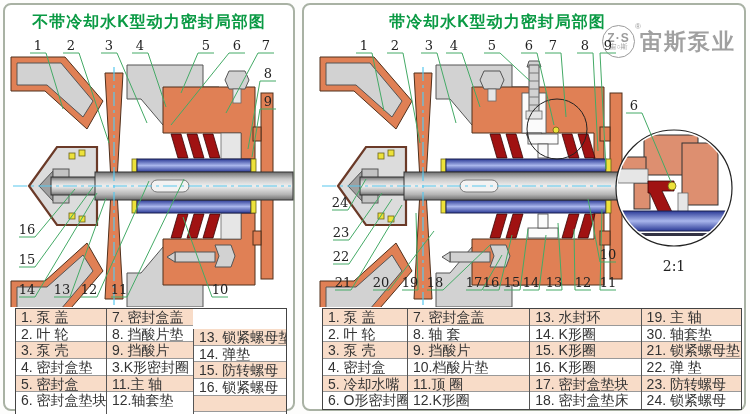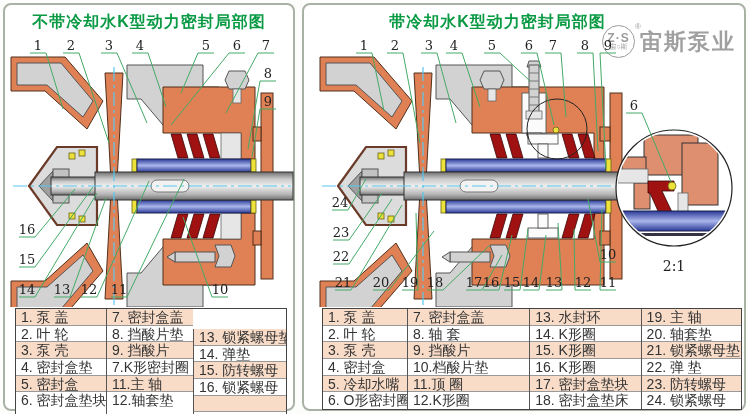--- a/index.html
+++ b/index.html
@@ -208,21 +208,21 @@
           <div class="legend-cell">2. 叶 轮</div>
           <div class="legend-cell odd">3. 泵 壳</div>
           <div class="legend-cell">4. 密封盒垫</div>
           <div class="legend-cell odd">5. 密封盒</div>
           <div class="legend-cell">6. 密封盒垫块</div>
         </div>
         <div class="legend-col" style="width: 89px; border-left: 1px solid rgb(85, 85, 85);">
           <div class="legend-cell odd">7. 密封盒盖</div>
           <div class="legend-cell">8. 挡酸片垫</div>
           <div class="legend-cell odd">9. 挡酸片</div>
-          <div class="legend-cell">7.K形密封圈</div>
+          <div class="legend-cell">3.K形密封圈</div>
           <div class="legend-cell odd">11.主 轴</div>
           <div class="legend-cell">12.轴套垫</div>
         </div>
         <div class="legend-col" style="width: 93px; border-left: 1px solid rgb(85, 85, 85); margin-top: 20px;">
           <div class="legend-cell odd">13. 锁紧螺母垫</div>
           <div class="legend-cell">14. 弹垫</div>
           <div class="legend-cell odd">15. 防转螺母</div>
           <div class="legend-cell">16. 锁紧螺母</div>
           <div class="legend-cell odd"></div>
           <div class="legend-cell"></div>
@@ -453,21 +453,21 @@
         <div class="legend-col" style="width: 112px; border-left: 1px solid rgb(85, 85, 85);">
           <div class="legend-cell odd">13. 水封环</div>
           <div class="legend-cell">14. K形圈</div>
           <div class="legend-cell odd">15. K形圈</div>
           <div class="legend-cell">16. K形圈</div>
           <div class="legend-cell odd">17. 密封盒垫块</div>
           <div class="legend-cell">18. 密封盒垫床</div>
         </div>
         <div class="legend-col" style="width: 101px; border-left: 1px solid rgb(85, 85, 85); justify-content: flex-end;">
           <div class="legend-cell odd">19. 主 轴</div>
-          <div class="legend-cell">20. 轴套垫</div>
+          <div class="legend-cell">30. 轴套垫</div>
           <div class="legend-cell odd">21. 锁紧螺母垫</div>
           <div class="legend-cell">22. 弹 垫</div>
           <div class="legend-cell odd">23. 防转螺母</div>
           <div class="legend-cell">24. 锁紧螺母</div>
         </div>
       </div>
   </div>
 </div>
 
 </body></html>

